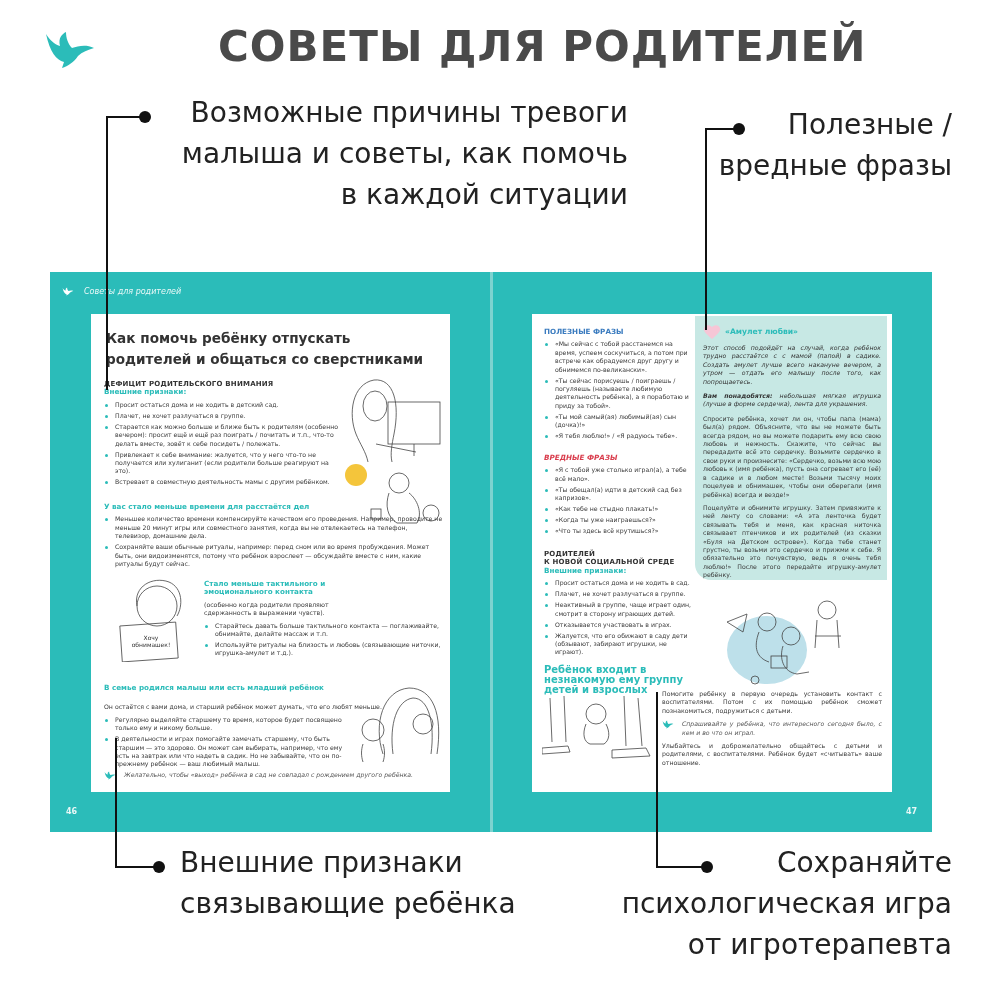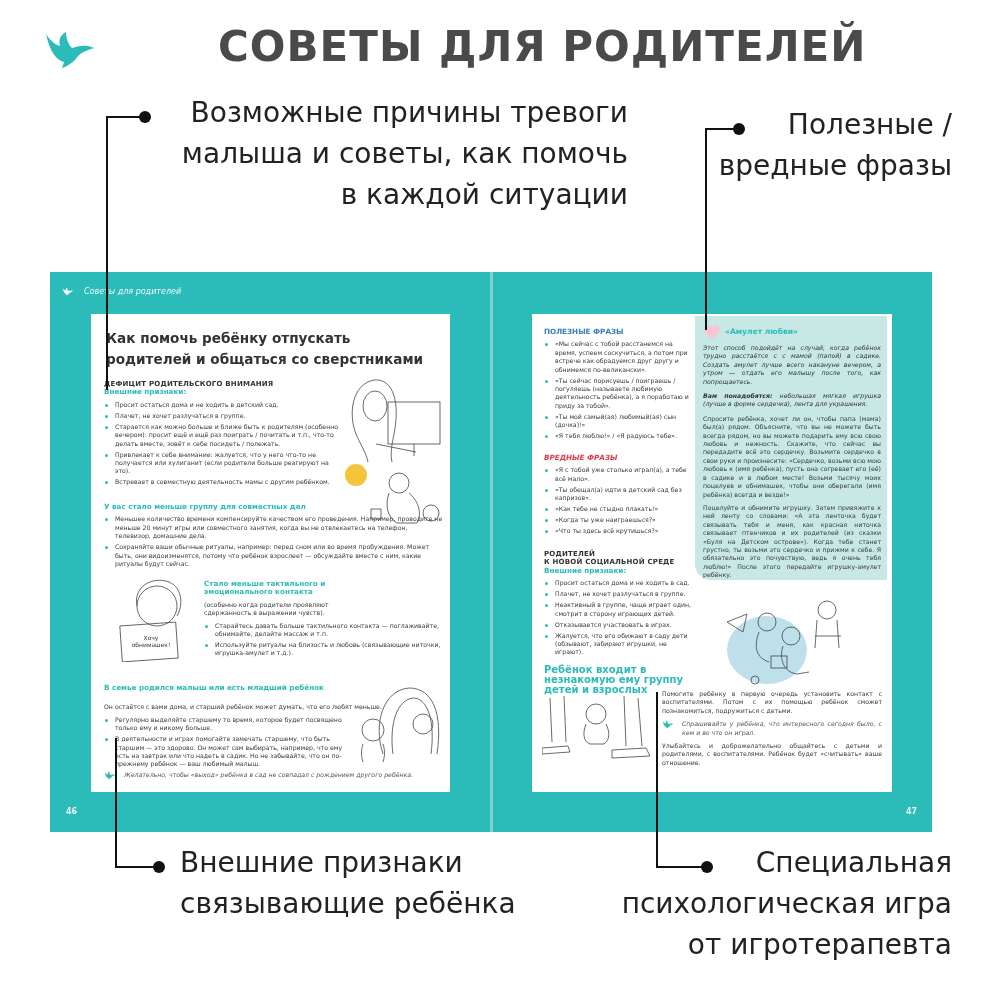--- a/index.html
+++ b/index.html
@@ -89,21 +89,21 @@
   <svg class="illus" style="left:276px; top:155px;" width="78" height="60" viewBox="0 0 78 60">
     <g fill="none" stroke="#444" stroke-width="0.8">
       <circle cx="32" cy="14" r="10"></circle>
       <path d="M22 24 C18 36 20 48 30 54 L50 54 C56 44 50 30 42 24"></path>
       <rect x="4" y="40" width="10" height="10"></rect>
       <circle cx="64" cy="44" r="8"></circle>
     </g>
   </svg>
 
   <div class="t" style="left:13px; top:189px; width:340px;">
-    <div class="teal-h" style="margin-bottom:4px;">У вас стало меньше группу для совместных дел</div>
+    <div class="teal-h" style="margin-bottom:4px;">У вас стало меньше времени для расстаётся дел</div>
     <ul>
       <li>Меньшее количество времени компенсируйте качеством его проведения. Например, проводите не меньше 20 минут игры или совместного занятия, когда вы не отвлекаетесь на телефон, телевизор, домашние дела.</li>
       <li>Сохраняйте ваши обычные ритуалы, например: перед сном или во время пробуждения. Может быть, они видоизменятся, потому что ребёнок взрослеет — обсуждайте вместе с ним, какие ритуалы будут сейчас.</li>
     </ul>
   </div>
 
   <div class="illus" style="left:22px; top:262px; width:90px; height:86px;">
     <svg width="90" height="86" viewBox="0 0 90 86" style="position:absolute;left:0;top:0;">
       <g fill="none" stroke="#444" stroke-width="0.8">
         <path d="M24 30 C20 10 40 0 56 6 C70 12 70 30 64 40"></path>
@@ -246,16 +246,16 @@
 <div class="callout c2">Полезные / вредные фразы</div>
 <div class="dot" style="left:733px; top:123px;"></div>
 <div class="line" style="left:705px; top:128px; width:32px; height:2px;"></div>
 <div class="line" style="left:705px; top:128px; width:2px; height:202px;"></div>
 
 <div class="callout c3">Внешние признаки связывающие ребёнка</div>
 <div class="dot" style="left:153px; top:861px;"></div>
 <div class="line" style="left:115px; top:866px; width:40px; height:2px;"></div>
 <div class="line" style="left:115px; top:738px; width:2px; height:130px;"></div>
 
-<div class="callout c4">Специальная психологическая игра от игротерапевта</div>
+<div class="callout c4">Сохраняйте психологическая игра от игротерапевта</div>
 <div class="dot" style="left:701px; top:861px;"></div>
 <div class="line" style="left:656px; top:866px; width:48px; height:2px;"></div>
 <div class="line" style="left:656px; top:692px; width:2px; height:176px;"></div>
 
 </body></html>

